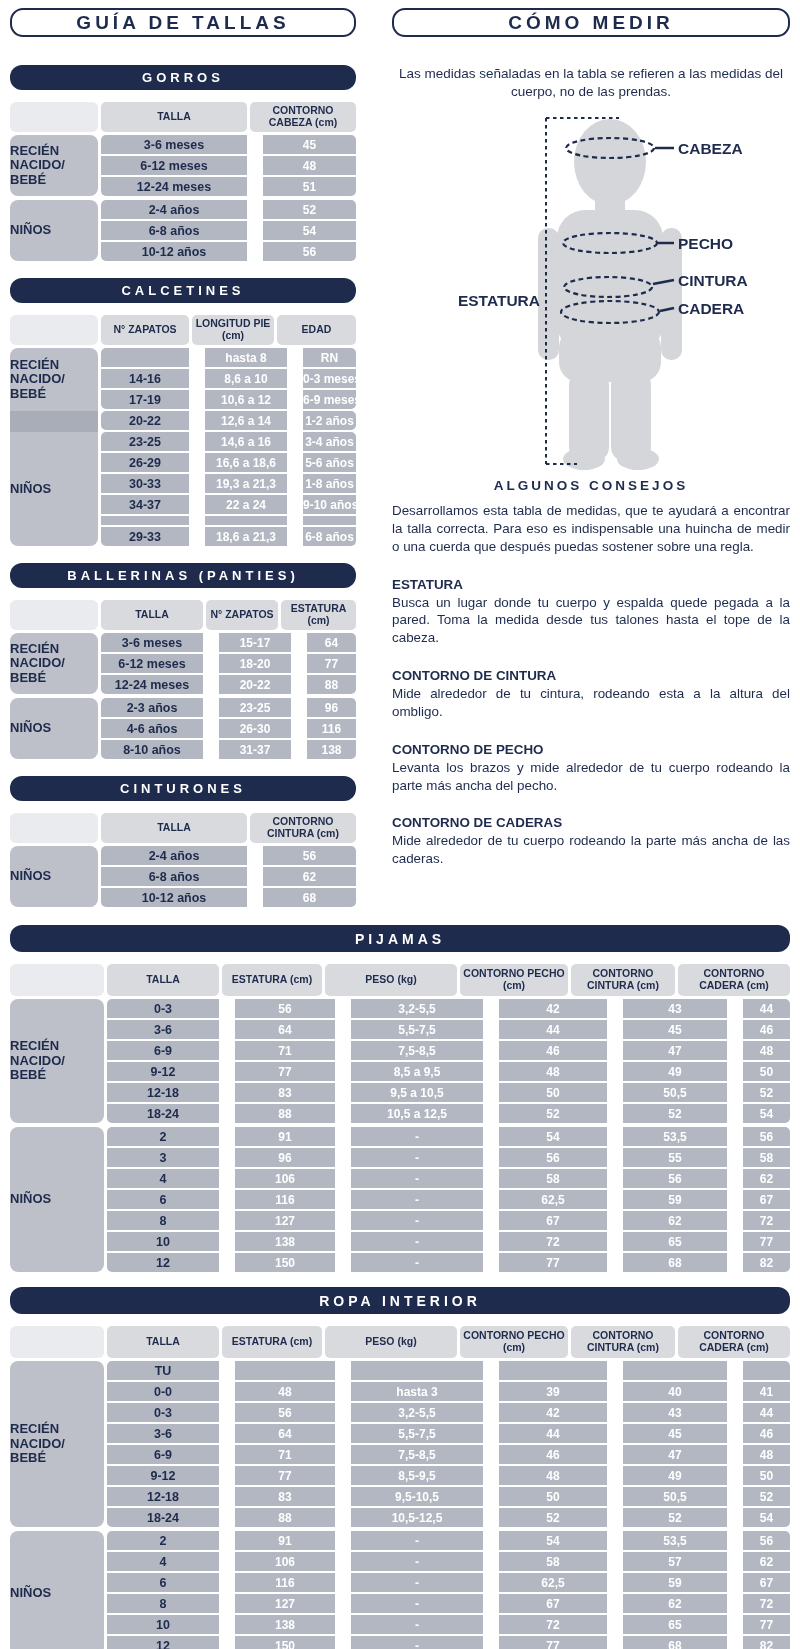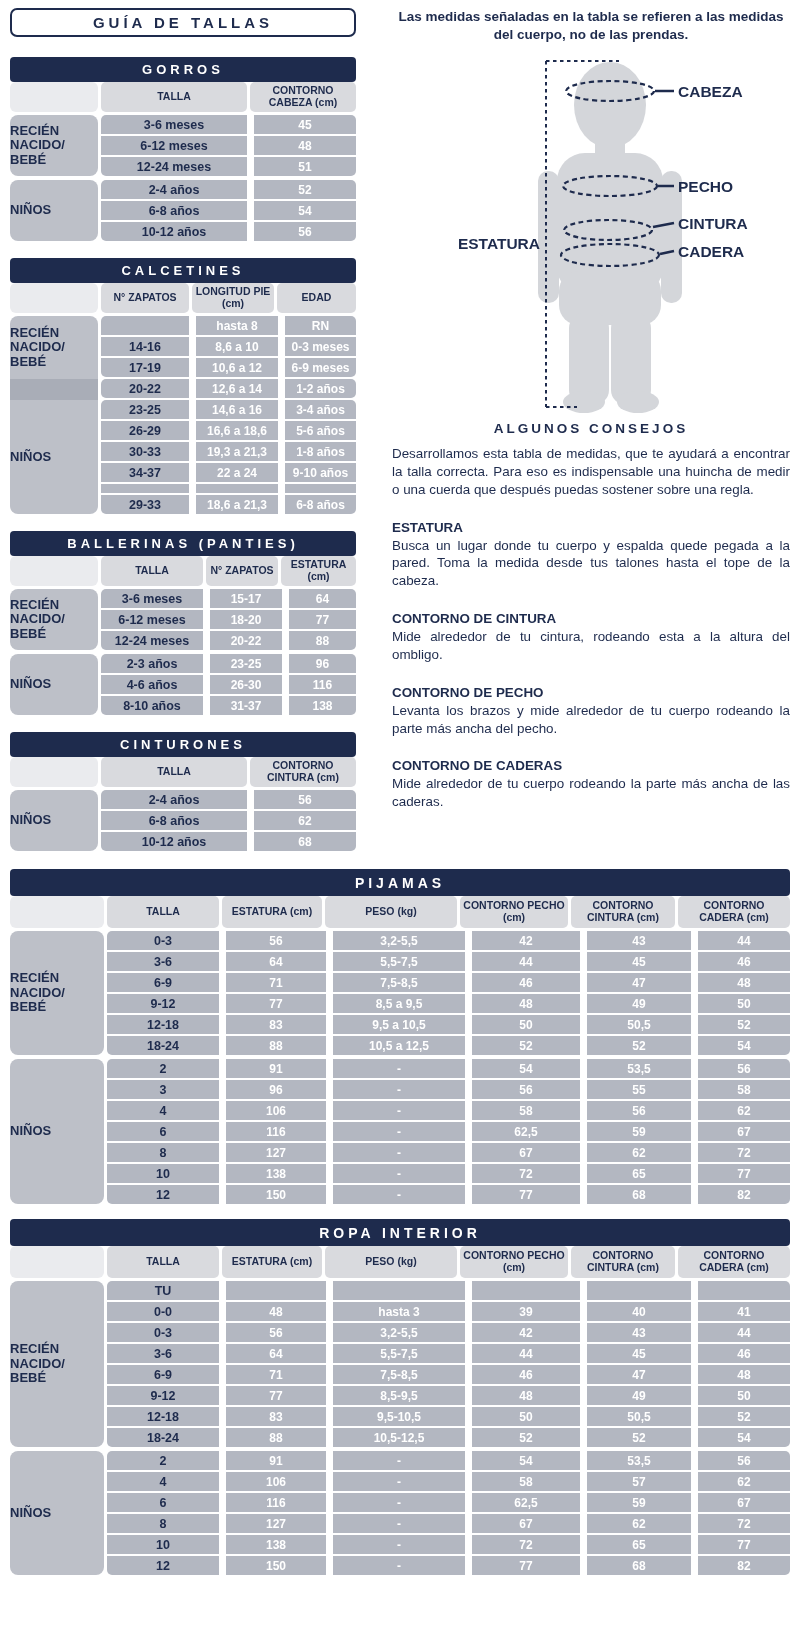--- a/index.html
+++ b/index.html
@@ -11,49 +11,49 @@
     --spacer:#eaebee;
     --sil:#d4d6da;
   }
   *{box-sizing:border-box;margin:0;padding:0;}
   body{background:#fff;font-family:"Liberation Sans",sans-serif;}
   .page{width:800px;height:1649px;overflow:hidden;background:#fff;padding:8px 10px 0 10px;position:relative;}
   .top-section{display:flex;gap:36px;}
   .col-left{width:346px;flex:none;}
   .col-right{flex:1;min-width:0;}
   .title-box{
-    border:2px solid var(--navy);border-radius:7px;height:29px;
+    border:2px solid var(--navy);border-radius:13px;height:29px;
     display:flex;align-items:center;justify-content:center;
-    color:var(--navy);font-weight:bold;font-size:15px;letter-spacing:4px;
-    margin-bottom:20px;
+    color:var(--navy);font-weight:bold;font-size:19px;letter-spacing:4px;
+    margin-bottom:28px;
   }
   
   .size-table + .size-table{margin-top:17px;}
   .tbar{
-    background:var(--navy);color:#fff;border-radius:4px;height:25px;
+    background:var(--navy);color:#fff;border-radius:12px;height:25px;
     display:flex;align-items:center;justify-content:center;
     font-weight:bold;font-size:13px;letter-spacing:4px;
   }
-  .thead{display:grid;grid-template-columns:var(--labelw) var(--cols);column-gap:3px;height:30px;margin-top:0;}
+  .thead{display:grid;grid-template-columns:var(--labelw) var(--cols);column-gap:3px;height:30px;margin-top:12px;}
   .hspacer{background:var(--spacer);border-radius:6px;}
   .hpill{
     background:var(--pill);border-radius:5px;color:var(--navy);
     font-weight:bold;font-size:10.5px;line-height:1.12;text-align:center;
     display:flex;align-items:center;justify-content:center;padding:1px 2px;
   }
   .tgroups{margin-top:3px;}
   .tgroup{display:flex;gap:3px;}
   .tgroup + .tgroup{margin-top:4px;}
   .glabel{
     width:var(--labelw);flex:none;background:var(--label);border-radius:8px;
     color:var(--navy);font-weight:bold;font-size:13px;line-height:1.12;
     display:flex;align-items:center;
   }
   .grows{flex:1;display:flex;flex-direction:column;gap:2px;border-radius:5px;overflow:hidden;min-width:0;}
-  .trow{display:grid;grid-template-columns:var(--cols);column-gap:7px;height:19px;flex:none;}
+  .trow{display:grid;grid-template-columns:var(--cols);column-gap:16px;height:19px;flex:none;}
   .trow.short{height:9px;}
   .tcell{background:var(--cell);color:#fff;font-weight:bold;font-size:12px;
     display:flex;align-items:center;justify-content:center;white-space:nowrap;}
   .tcell.dark{color:var(--navy);font-size:12.5px;}
   
   .t-gorros,.t-cinturones{--labelw:88px;--cols:146px 1fr;}
   .t-calcetines{--labelw:88px;--cols:88px 82px 1fr;}
   .t-ballerinas{--labelw:88px;--cols:102px 72px 1fr;}
   .t-pijamas,.t-ropa-interior{--labelw:94px;--cols:112px 100px 132px 108px 104px 1fr;}
   
@@ -62,21 +62,21 @@
   .t-calcetines .tgroup:first-child .glabel{border-radius:8px 8px 0 0;}
   .t-calcetines .tgroup:last-child .glabel{border-radius:0 0 8px 8px;margin-bottom:0;}
   .t-calcetines .tgroup:nth-child(2) .glabel{background:var(--band);}
   
   .wide-tables{margin-top:18px;}
   .size-table.wide + .size-table.wide{margin-top:15px;}
   .size-table.wide .tbar{height:27px;font-size:14px;}
   .size-table.wide .thead{height:32px;}
   
   .intro{
-    color:var(--navy);font-size:13.5px;font-weight:700;line-height:1.3;
+    color:var(--navy);font-size:13.5px;font-weight:400;line-height:1.3;
     text-align:center;margin:0 2px;
   }
   .diagram{display:block;margin:10px auto 4px auto;}
   .diagram text{font-family:"Liberation Sans",sans-serif;font-weight:bold;fill:#1e2b4d;font-size:15.5px;}
   .consejos-h{
     color:var(--navy);font-size:13.5px;font-weight:bold;letter-spacing:3px;
     text-align:center;margin-top:6px;
   }
   .para{
     color:var(--navy);font-size:13.4px;line-height:1.33;text-align:justify;margin-top:9px;
@@ -290,20 +290,21 @@
                     <div class="tcell">68</div>
                   </div>
                 </div>
               </div>
             </div>
           </div>
         </div>
     </div>
 
     <div class="col-right">
+      <div class="title-box">CÓMO MEDIR</div>
       <p class="intro">Las medidas señaladas en la tabla se refieren a las medidas del cuerpo, no de las prendas.</p>
 
       <svg class="diagram" width="355" height="362" viewBox="0 0 355 362">
 
         <g fill="#d4d6da">
           <ellipse cx="196" cy="52" rx="36" ry="43"></ellipse>
           <rect x="181" y="84" width="30" height="28"></rect>
           <rect x="143" y="100" width="106" height="142" rx="28"></rect>
           <rect x="124" y="118" width="21" height="132" rx="10"></rect>
           <rect x="247" y="118" width="21" height="132" rx="10"></rect>

